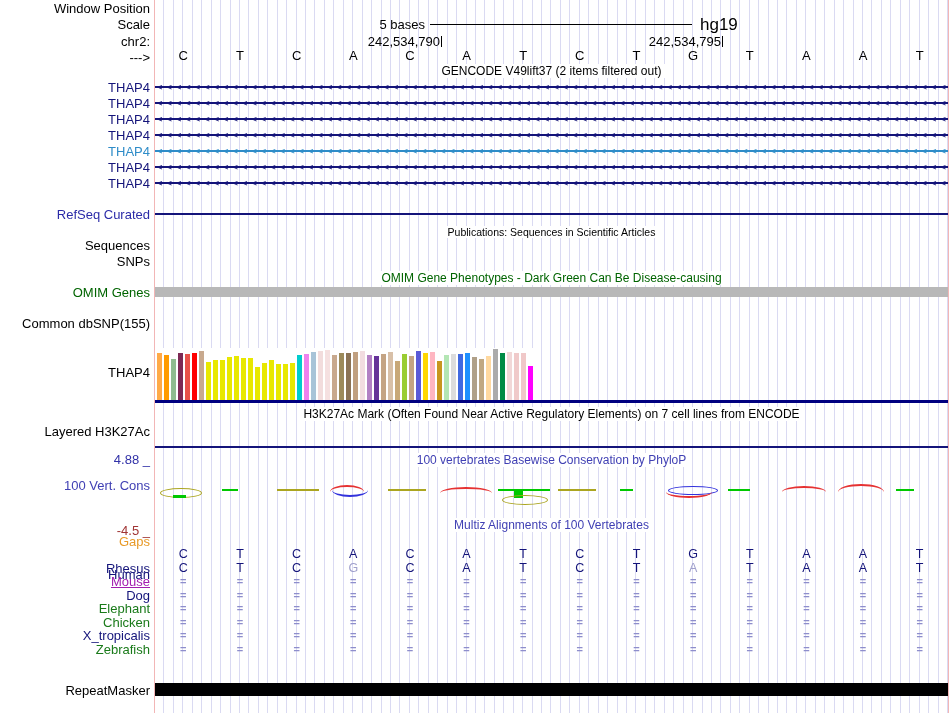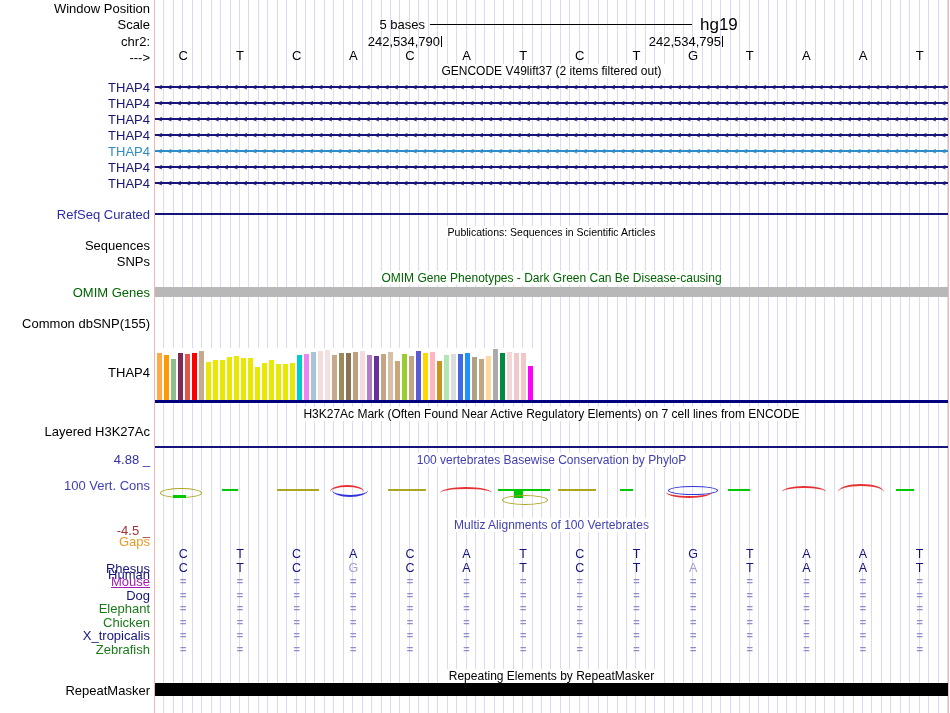--- a/index.html
+++ b/index.html
@@ -338,16 +338,15 @@
       <div class="mz eq" style="left: 523.179px; top: 643px; color: rgb(142, 142, 204);">=</div>
       <div class="mz eq" style="left: 579.821px; top: 643px; color: rgb(142, 142, 204);">=</div>
       <div class="mz eq" style="left: 636.464px; top: 643px; color: rgb(142, 142, 204);">=</div>
       <div class="mz eq" style="left: 693.107px; top: 643px; color: rgb(142, 142, 204);">=</div>
       <div class="mz eq" style="left: 749.75px; top: 643px; color: rgb(142, 142, 204);">=</div>
       <div class="mz eq" style="left: 806.393px; top: 643px; color: rgb(142, 142, 204);">=</div>
       <div class="mz eq" style="left: 863.036px; top: 643px; color: rgb(142, 142, 204);">=</div>
       <div class="mz eq" style="left: 919.679px; top: 643px; color: rgb(142, 142, 204);">=</div>
     </div>
 
-  <div class="title" style="top:670px"><span>Repeating Elements by RepeatMasker</span></div>
   <div class="lbl" style="top:684px">RepeatMasker</div>
   <div id="rm-bar"></div>
 </div>
 
 </body></html>

